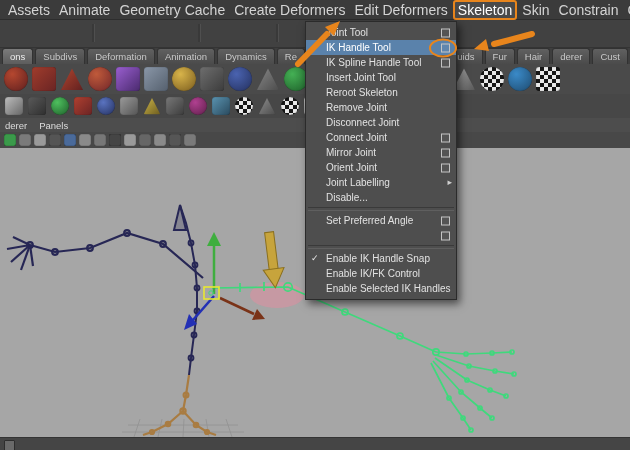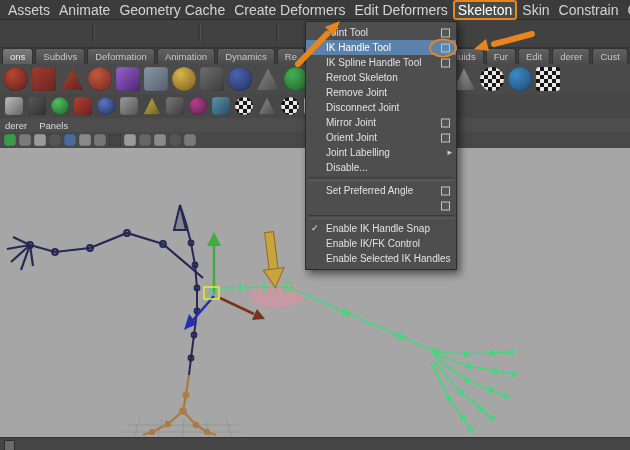--- a/index.html
+++ b/index.html
@@ -99,21 +99,21 @@
       <div class="shelf-tab selected">ons</div>
       <div class="shelf-tab">Subdivs</div>
       <div class="shelf-tab">Deformation</div>
       <div class="shelf-tab">Animation</div>
       <div class="shelf-tab">Dynamics</div>
       <div class="shelf-tab">Re</div>
     </div>
   <div class="tabgroup">
       <div class="shelf-tab">Fluids</div>
       <div class="shelf-tab">Fur</div>
-      <div class="shelf-tab">Edit</div>
+      <div class="shelf-tab">Hair</div>
       <div class="shelf-tab">derer</div>
       <div class="shelf-tab">Cust</div>
     </div>
 </div>
 
 <div class="bar shelfrow1">
     <div class="shelf-icon" style="width: 24px; height: 24px; background: radial-gradient(circle at 35% 30%, rgb(181, 71, 47), rgb(94, 31, 31)); border-radius: 50%;"></div>
     <div class="shelf-icon" style="width: 24px; height: 24px; background: linear-gradient(135deg, rgb(160, 60, 44), rgb(106, 36, 36));"></div>
     <div class="shelf-icon" style="width: 24px; height: 24px; background: linear-gradient(135deg, rgb(181, 71, 47), rgb(94, 31, 31)); clip-path: polygon(50% 6%, 96% 96%, 4% 96%);"></div>
     <div class="shelf-icon" style="width: 24px; height: 24px; background: radial-gradient(circle at 35% 30%, rgb(192, 90, 58), rgb(112, 38, 42)); border-radius: 50%;"></div>
@@ -280,23 +280,25 @@
 </div>
 
 <div class="bar bottombar">
   <div class="bottom-icon"></div>
 </div>
 
 <div class="dropdown">
     <div class="menu-row"><span class="chk"></span><span class="lab">Joint Tool</span><span class="optbox"></span></div>
     <div class="menu-row highlighted"><span class="chk"></span><span class="lab">IK Handle Tool</span><span class="optbox"></span><span class="opt-ellipse"></span></div>
     <div class="menu-row"><span class="chk"></span><span class="lab">IK Spline Handle Tool</span><span class="optbox"></span></div>
+    <div class="menu-row"><span class="chk"></span><span class="lab">Insert Joint Tool</span></div>
     <div class="menu-row"><span class="chk"></span><span class="lab">Reroot Skeleton</span></div>
     <div class="menu-row"><span class="chk"></span><span class="lab">Remove Joint</span></div>
     <div class="menu-row"><span class="chk"></span><span class="lab">Disconnect Joint</span></div>
+    <div class="menu-row"><span class="chk"></span><span class="lab">Connect Joint</span><span class="optbox"></span></div>
     <div class="menu-row"><span class="chk"></span><span class="lab">Mirror Joint</span><span class="optbox"></span></div>
     <div class="menu-row"><span class="chk"></span><span class="lab">Orient Joint</span><span class="optbox"></span></div>
     <div class="menu-row"><span class="chk"></span><span class="lab">Joint Labelling</span><span class="subarrow">▸</span></div>
     <div class="menu-row"><span class="chk"></span><span class="lab">Disable...</span></div>
     <div class="menu-sep"></div>
     <div class="menu-row"><span class="chk"></span><span class="lab">Set Preferred Angle</span><span class="optbox"></span></div>
     <div class="menu-row"><span class="chk"></span><span class="optbox"></span></div>
     <div class="menu-sep"></div>
     <div class="menu-row"><span class="chk">✓</span><span class="lab">Enable IK Handle Snap</span></div>
     <div class="menu-row"><span class="chk"></span><span class="lab">Enable IK/FK Control</span></div>

